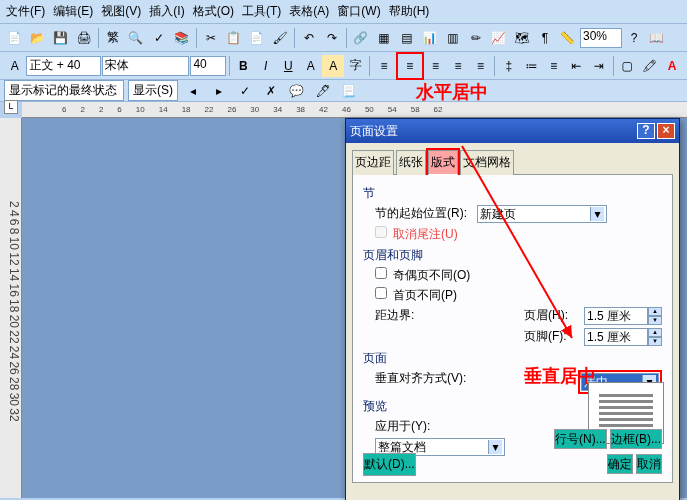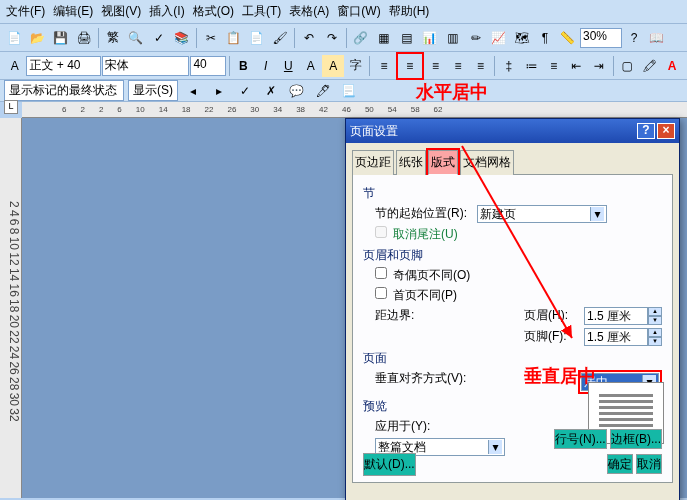--- a/index.html
+++ b/index.html
@@ -202,21 +202,21 @@
 <div class="group-label">节</div>
 <div class="row">
 <label>节的起始位置(R):</label>
 <span class="dd" style="width:130px">
           <span>新建页</span>
           <span class="arrow">▾</span>
         </span>
 </div>
 <div class="row">
 <input type="checkbox" class="cb" disabled="" style="">
-<label style="color:#15803d">取消尾注(U)</label>
+<label style="color:#ef4444">取消尾注(U)</label>
 </div>
 
 <div class="group-label">页眉和页脚</div>
 <div class="row">
 <input type="checkbox" class="cb" style="">
 <label>奇偶页不同(O)</label>
 </div>
 <div class="row">
 <input type="checkbox" class="cb" style="">
 <label>首页不同(P)</label>

